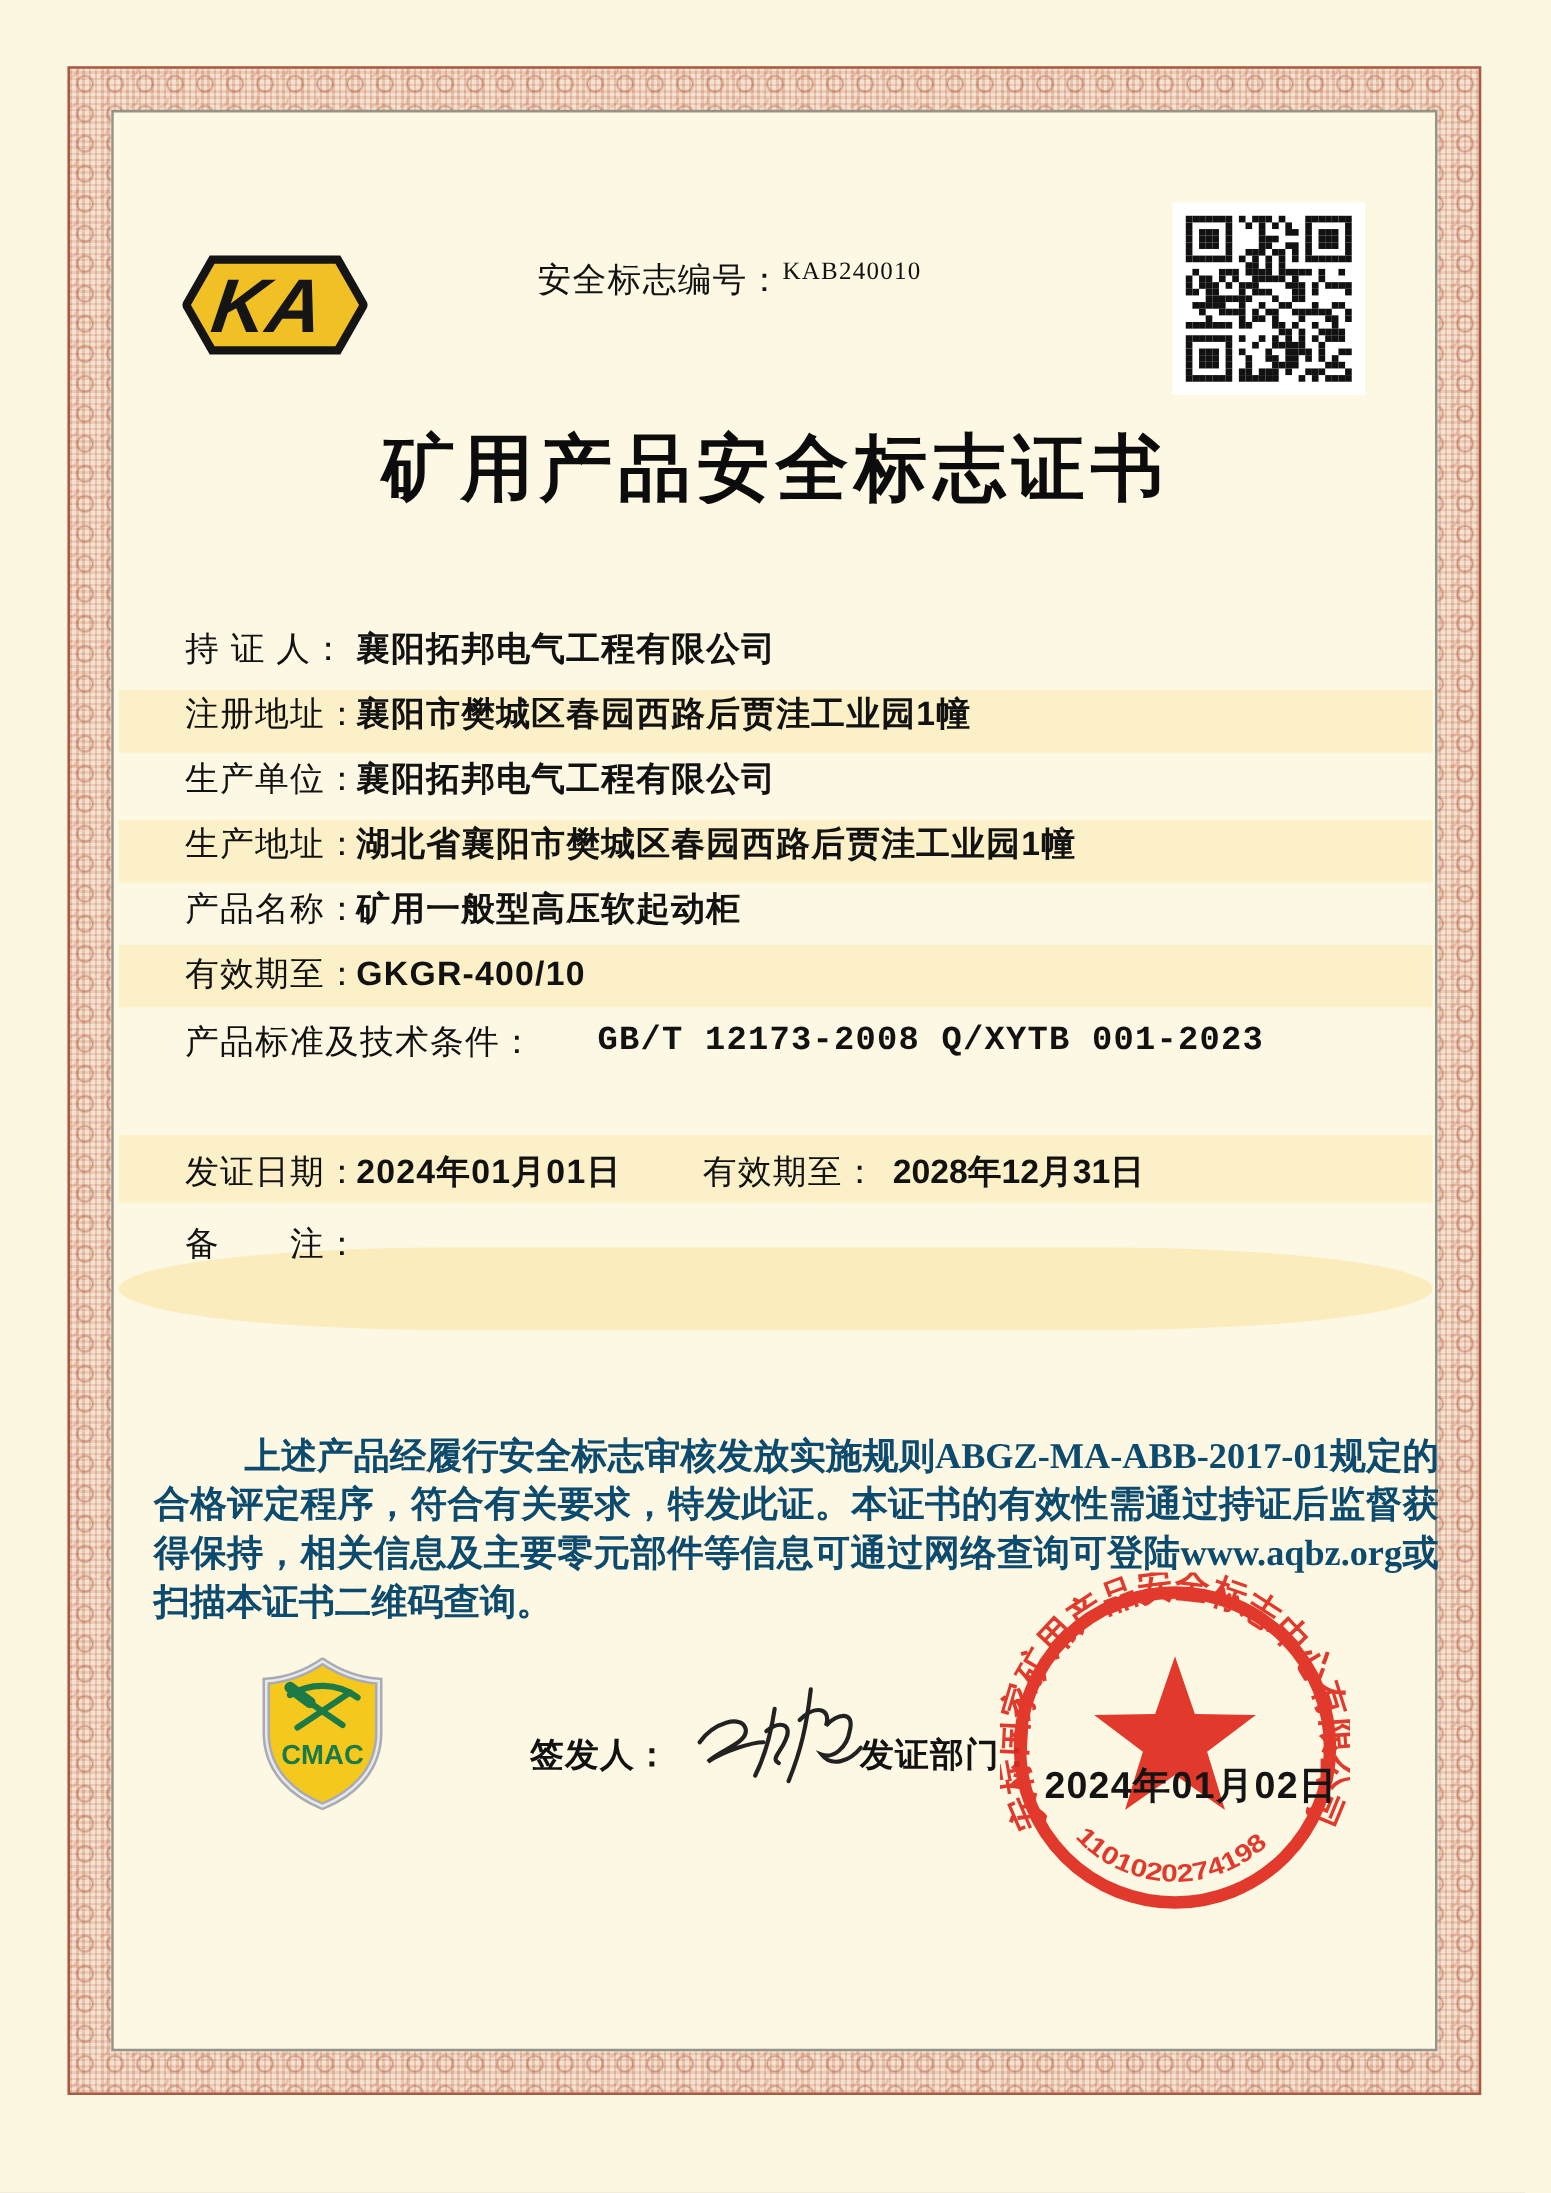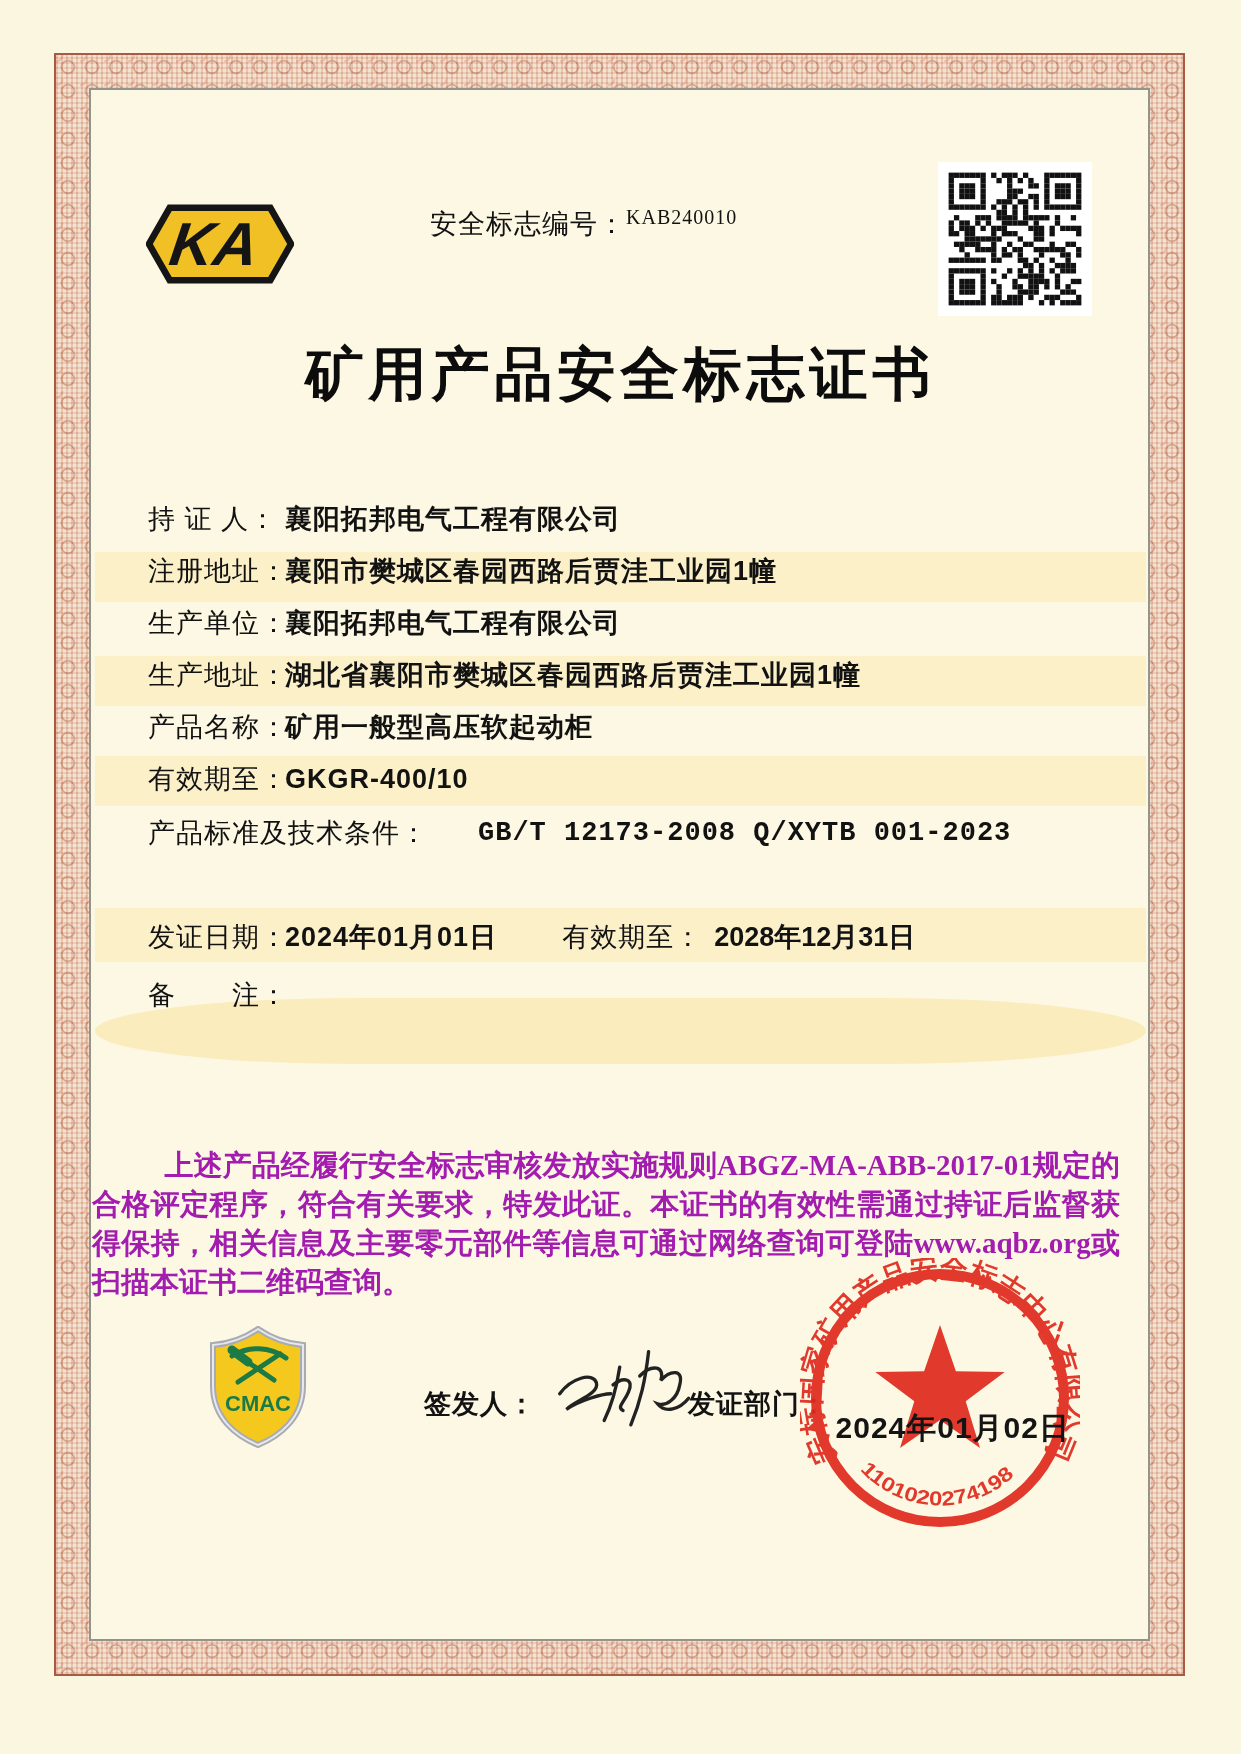--- a/index.html
+++ b/index.html
@@ -46,24 +46,24 @@
   .fvalue{font-weight:700;letter-spacing:1px;}
   .fvalue.tech{margin-left:50px;font-family:"Liberation Mono","DejaVu Sans Mono",monospace;font-weight:700;}
   .fvalue.model{font-family:Liberation Sans, sans-serif;}
   .fvalue.scope{margin-left:30px;font-family:"Liberation Serif","DejaVu Serif",serif;font-weight:600;}
   .fvalue.date{font-weight:600;}
   .vlabel{margin-left:65px;letter-spacing:1px;}
   .vvalue{margin-left:12px;font-weight:600;}
 
   
   .statement{
-    position:absolute;left:92px;top:1146px;width:1028px;
+    position:absolute;left:123px;top:1146px;width:1028px;
     font-family:"Liberation Serif","DejaVu Serif",serif;
     font-size:29px;font-weight:700;line-height:39px;text-indent:2.5em;
-    text-align:justify;color:#a21caf;
+    text-align:justify;color:#0c4a6e;
   }
 
   
   .cmac-logo{position:absolute;left:206px;top:1326px;width:104px;height:122px;}
   .signer-line{position:absolute;left:424px;top:1386px;font-size:27px;font-weight:600;letter-spacing:1px;}
   .dept-line{position:absolute;left:688px;top:1386px;font-size:27px;font-weight:600;letter-spacing:1px;}
   .signature{position:absolute;left:540px;top:1336px;width:175px;height:100px;}
   .stamp{position:absolute;left:800px;top:1258px;width:280px;height:280px;opacity:.93;}
   .stamp-date{
     position:absolute;left:770px;top:1408px;width:300px;text-align:right;

